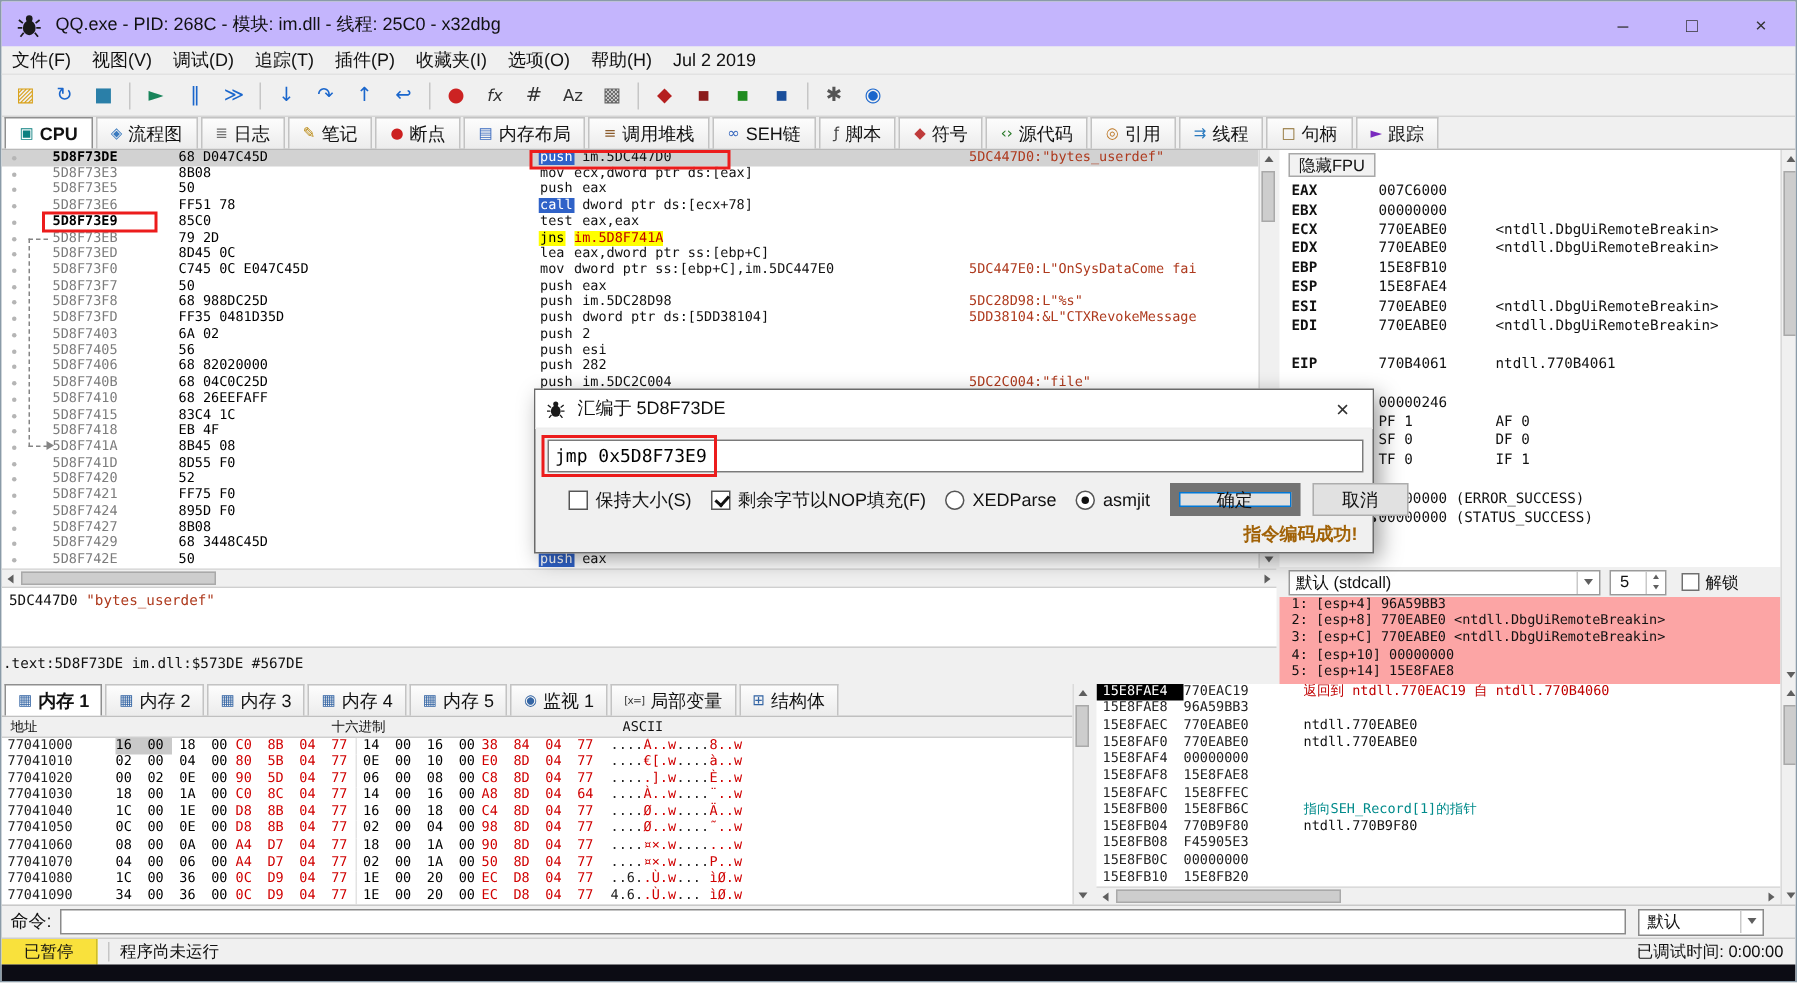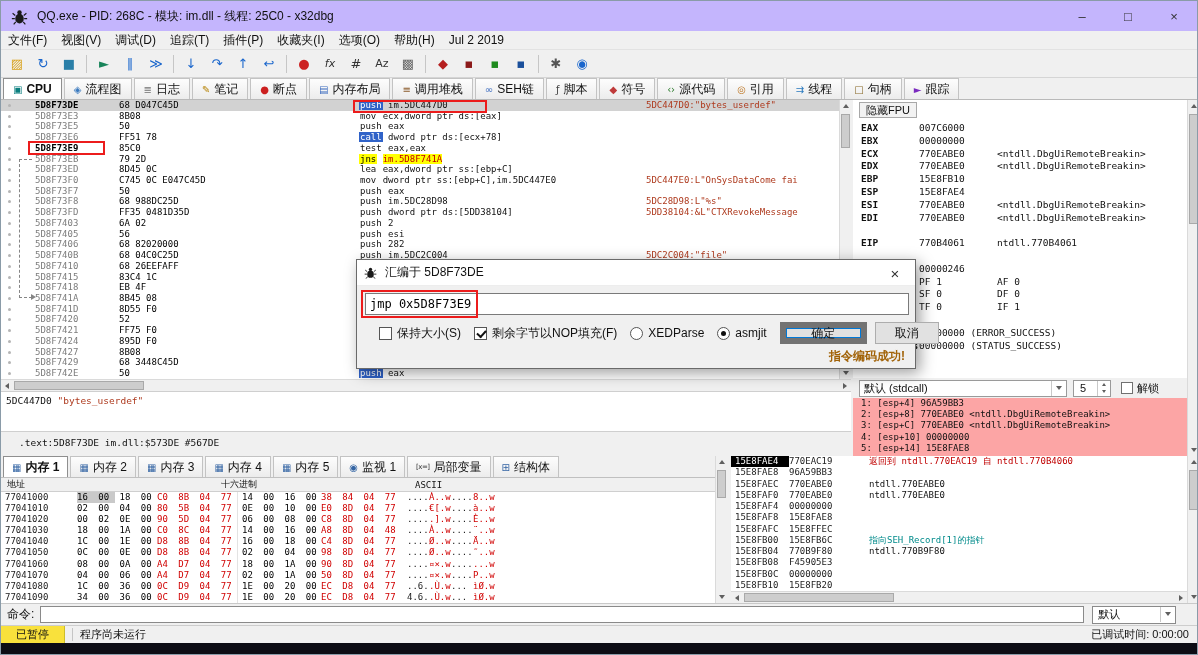--- a/index.html
+++ b/index.html
@@ -77,21 +77,21 @@
   .spin-btns .tu{border-bottom-width:3px;border-left-width:2.5px;border-right-width:2.5px}
   .spin-btns .td{border-top-width:3px;border-left-width:2.5px;border-right-width:2.5px}
   .conv-chk{margin-left:10px;width:12px;height:12px;border:1px solid #707070;background:#fff;flex:none}
   .conv-lbl{margin-left:4px;white-space:pre}
   .args{position:absolute;left:852px;top:397px;width:334px;height:58px;background:#fca5a5;font-family:"DejaVu Sans Mono",monospace;font-size:9px}
   .argline{height:11.2px;line-height:11.2px;padding-left:8px;white-space:pre;overflow:hidden}
   .vsplit{position:absolute;left:850px;top:99px;width:2px;height:356px;background:#f0f0f0}
   
   .infobox{position:absolute;left:0;top:390px;width:850px;height:40px;background:#fff;border-top:1px solid #cfcfcf;font-family:"DejaVu Sans Mono",monospace;font-size:9.5px}
   .info-line1{padding:3px 0 0 5px;white-space:pre}
-  .module-line{position:absolute;left:0;top:430px;width:850px;height:25px;background:#f0f0f0;border-top:1px solid #cfcfcf;font-family:"DejaVu Sans Mono",monospace;font-size:9.5px;padding:5px 0 0 18px;white-space:pre}
+  .module-line{position:absolute;left:0;top:430px;width:850px;height:25px;background:#f0f0f0;border-top:1px solid #cfcfcf;font-family:"DejaVu Sans Mono",monospace;font-size:9.5px;padding:5px 0 0 1px;white-space:pre}
   
   .btabs{position:absolute;left:0;top:455px;width:714px;height:22px;display:flex;align-items:flex-end;background:#f0f0f0;border-bottom:1px solid #c0c0c0}
   .dump-head{position:absolute;left:0;top:477px;width:714px;height:14px;background:#f0f0f0;border-bottom:1px solid #cfcfcf;font-family:"DejaVu Sans Mono",monospace;font-size:9px;display:flex;align-items:center}
   .dh-a{width:76px;padding-left:6px;flex:none}
   .dh-h{width:324px;flex:none;text-align:center}
   .dh-s{flex:1;text-align:left;padding-left:14px}
   .dump{position:absolute;left:0;top:491px;width:714px;height:111px;background:#fff;font-family:"DejaVu Sans Mono",monospace;font-size:9px;overflow:hidden}
   .dumprow{height:11.1px;line-height:11.1px;display:flex}
   .du-a{width:76px;padding-left:4px;flex:none;white-space:pre;color:#222}
   .du-g{width:80px;flex:none;white-space:pre;word-spacing:5px;color:#000}
@@ -614,21 +614,21 @@
         <span class="du-s red">.].w</span>
         <span class="du-s">....</span>
         <span class="du-s red">È..w</span>
       </div>
 
     <div class="dumprow">
         <span class="du-a">77041030</span>
         <span class="du-g">18 00 1A 00</span>
         <span class="du-g red">C0 8C 04 77</span>
         <span class="du-g du-div">14 00 16 00</span>
-        <span class="du-g red">A8 8D 04 48</span>
+        <span class="du-g red">A8 8D 04 64</span>
         <span class="du-s du-s1">....</span>
         <span class="du-s red">À..w</span>
         <span class="du-s">....</span>
         <span class="du-s red">¨..w</span>
       </div>
 
     <div class="dumprow">
         <span class="du-a">77041040</span>
         <span class="du-g">1C 00 1E 00</span>
         <span class="du-g red">D8 8B 04 77</span>

